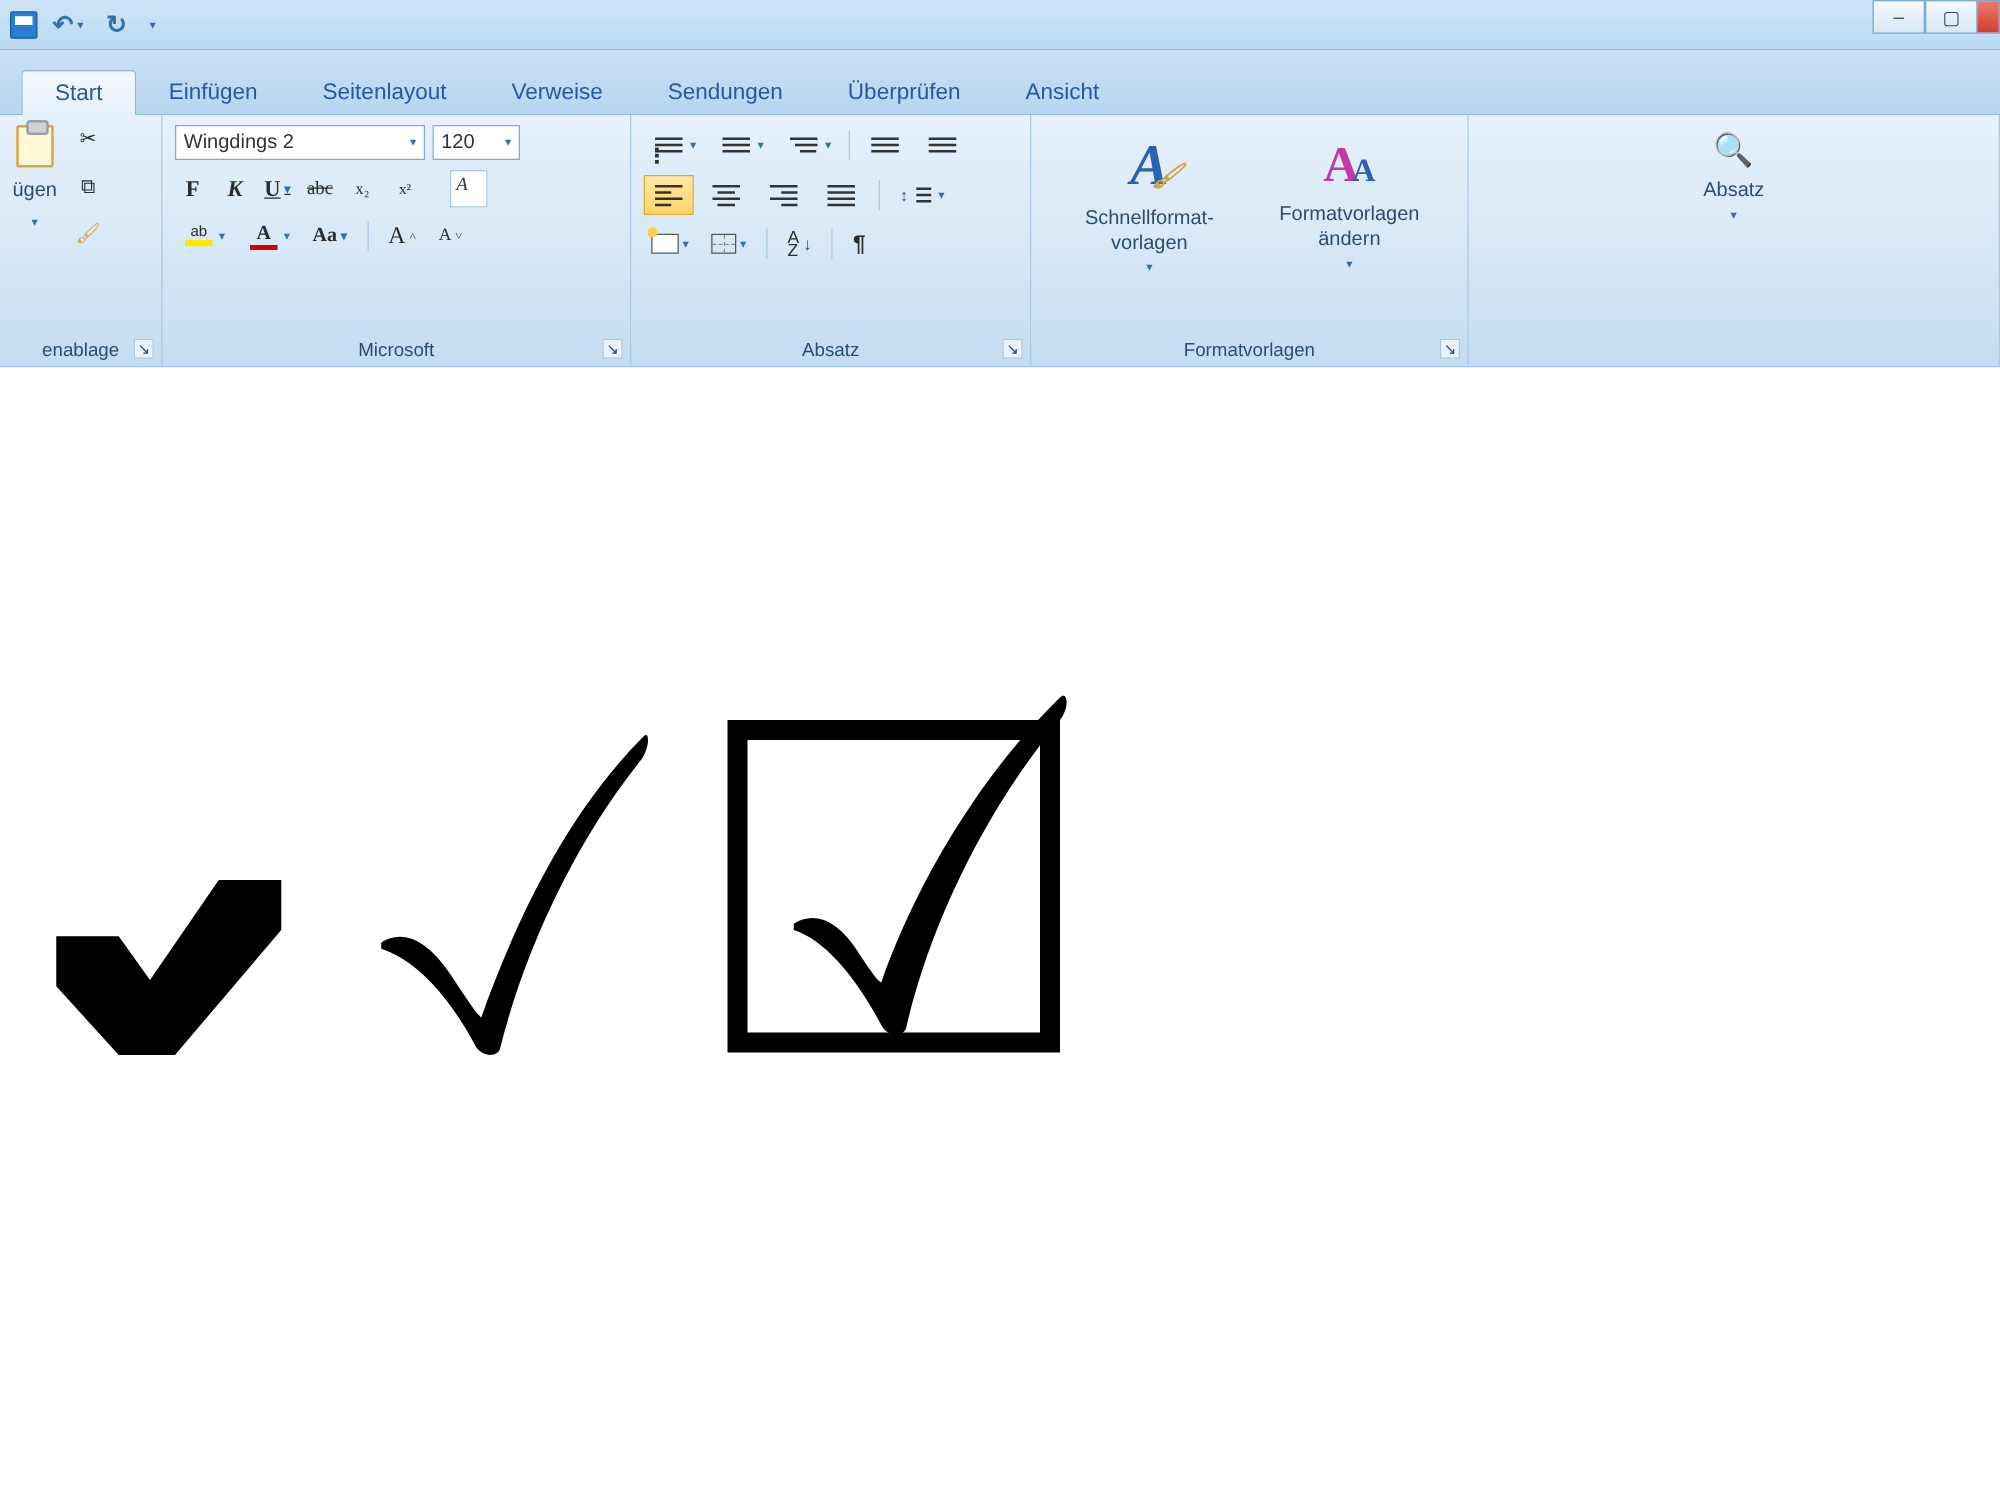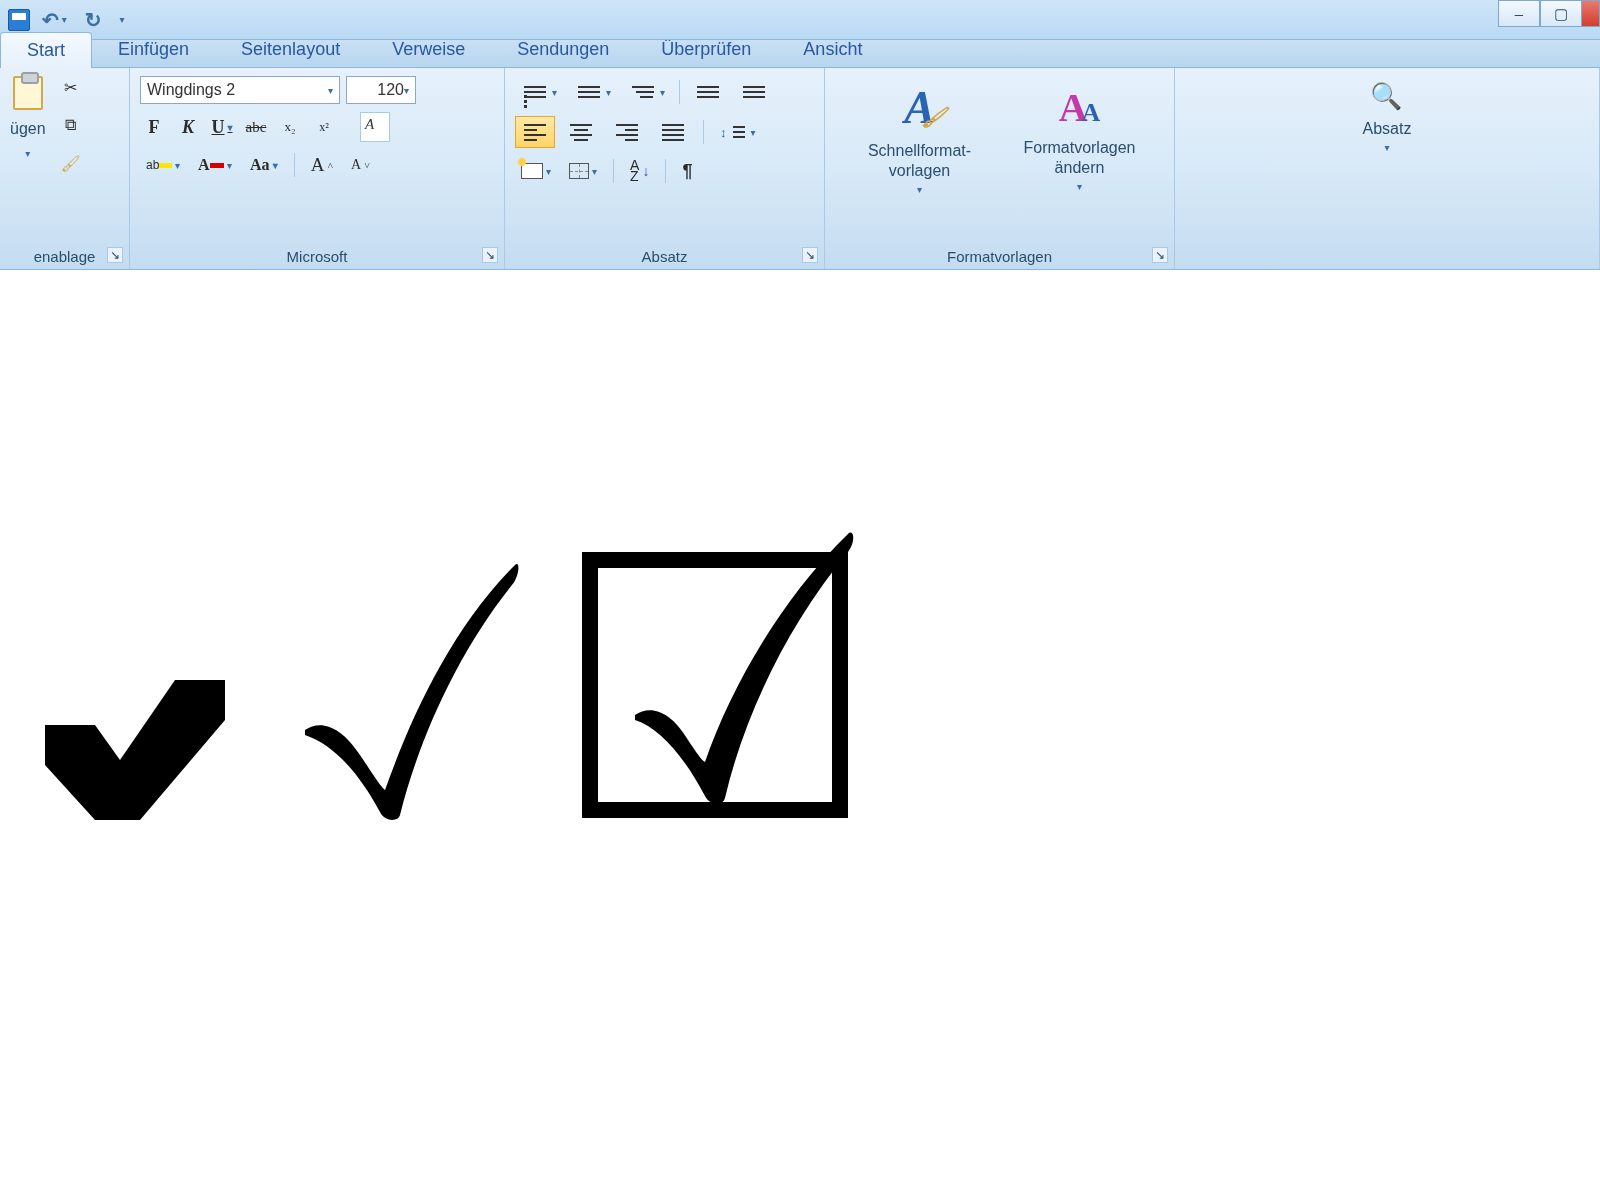--- a/index.html
+++ b/index.html
@@ -55,24 +55,24 @@
     display:flex; align-items:center; justify-content:center;
     font-size:15px; color:#2b4d6e;
   }
   .win-btn.close-partial{
     background: linear-gradient(#e97a6e,#d13e2f);
     width:18px; overflow:hidden; border-left:none;
   }
 
   
   .tabstrip {
-    height: 28px;
+    height: 52px;
     background: linear-gradient(#c9e0f4,#b7d6ef);
     display:flex; align-items:flex-end;
-    padding-left: 0px;
+    padding-left: 17px;
     border-bottom:1px solid #8db8dc;
   }
   .tab {
     padding: 7px 26px;
     color:#2957a0;
     font-size:18px;
     cursor:default;
   }
   .tab.active{
     background: linear-gradient(#f3f9fe,#e6f1fb);
@@ -122,33 +122,33 @@
   .clip-icon::before{content:"";position:absolute;top:-6px;left:6px;width:14px;height:8px;border:2px solid #9aa0a6;border-radius:3px;background:#cfd3d7;}
   .small-ico { width:22px; height:22px; display:flex;align-items:center;justify-content:center;font-size:16px;}
 
   
   .combo {
     background:#fff; border:1px solid #8aa8c4; height:28px;
     display:flex; align-items:center; padding:0 6px; font-size:16px;
     color:#333;
   }
   .combo.font { width:200px; justify-content:space-between;}
-  .combo.size { width:70px; justify-content:flex-end;}
+  .combo.size { width:70px; justify-content:space-between;}
 
   .fmt-btn { width:28px; height:26px; display:flex;align-items:center;justify-content:center; font-family:"Times New Roman",serif;}
   .fmt-b{font-weight:bold;font-size:18px;}
   .fmt-i{font-style:italic;font-weight:bold;font-size:18px;}
   .fmt-u{text-decoration:underline;font-weight:bold;font-size:18px;}
   .fmt-strike{font-size:15px;}
   .fmt-sub{font-size:13px;}
   .fmt-sup{font-size:12px;}
   .clear-fmt{border:1px solid #a9c9e6;background:#fff;width:30px;height:30px;position:relative;}
   .clear-fmt::after{content:"A";font-style:italic;font-family:serif;font-size:15px;position:absolute;left:4px;top:3px;color:#333;}
 
-  .hl{width:26px;height:22px;display:flex;flex-direction:row;align-items:center;}
+  .hl{width:26px;height:22px;display:flex;flex-direction:column;align-items:center;}
   .hl .bar{width:22px;height:5px;}
   .hl.yellow .bar{background:#ffe600;}
   .hl.red .bar{background:#d20000;}
   .case-btn{font-weight:bold;font-family:serif;font-size:16px;}
   .grow{font-family:serif;font-size:17px;}
 
   
   .para-ico{width:28px;height:24px;display:flex;flex-direction:column;justify-content:center;gap:3px;padding:2px 3px;}
   .para-ico span{height:2px;background:#333;display:block;}
   .bullet-ico span::before{content:"";display:inline-block;width:3px;height:3px;background:#333;margin-right:3px;vertical-align:middle;}

